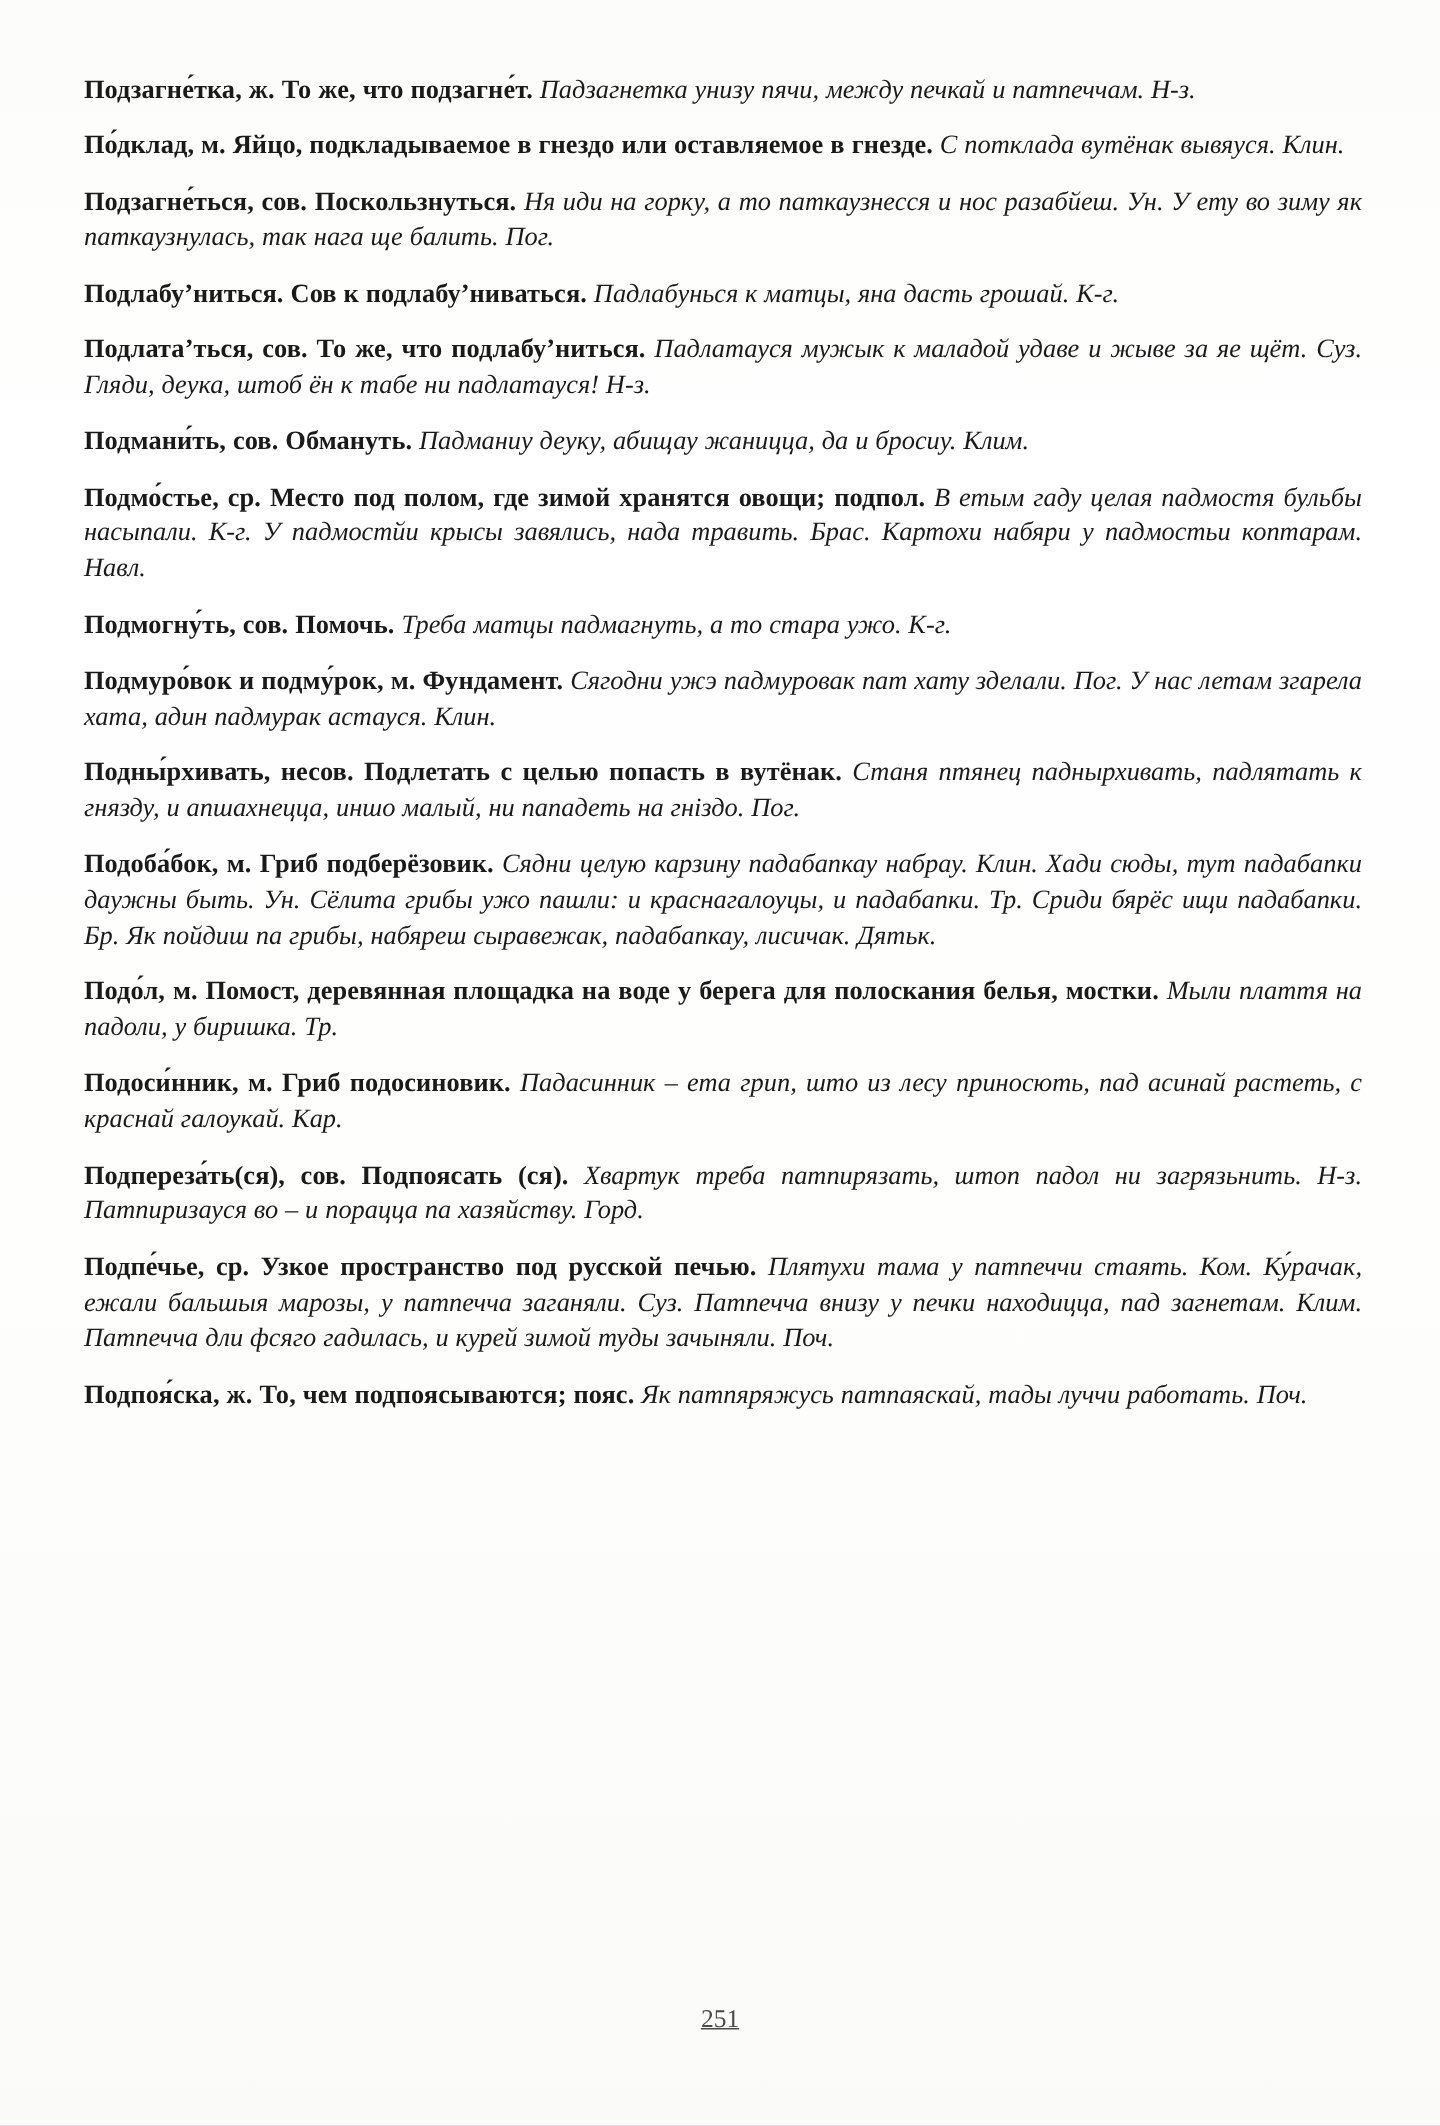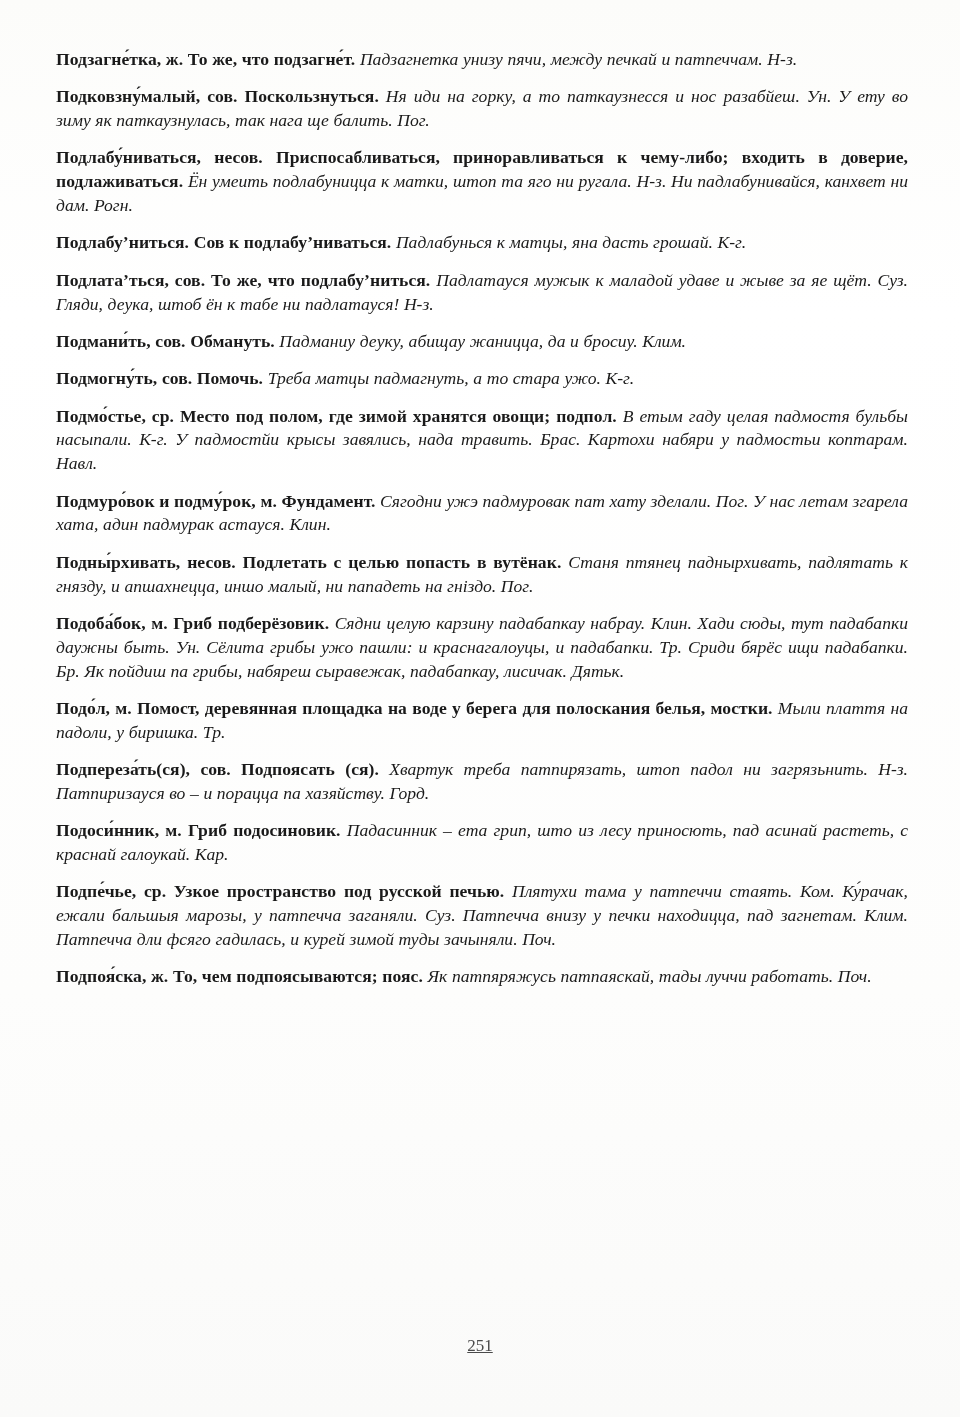--- a/index.html
+++ b/index.html
@@ -79,54 +79,54 @@
 <div class="page">
   <div class="scan-tint"></div>
 
   <div class="content">
 
     <p class="entry">
       <span class="hw">Подзагне́тка, ж. То же, что подзагне́т.</span>
       <span class="ex">Падзагнетка унизу пячи, между печкай и патпеччам. Н-з.</span>
     </p>
 
+    <p class="entry">
+      <span class="hw">По́дклад, м. Яйцо, подкладываемое в гнездо или оставляемое в гнезде.</span>
+      <span class="ex">С потклада вутёнак вывяуся. Клин.</span>
+    </p>
 
     <p class="entry">
-      <span class="hw">Подковзну́малый, сов. Поскользнуться.</span>
+      <span class="hw">Подзагне́ться, сов. Поскользнуться.</span>
       <span class="ex">Ня иди на горку, а то паткаузнесся и нос разабйеш. Ун. У ету во зиму як паткаузнулась, так нага ще балить. Пог.</span>
     </p>
 
-    <p class="entry">
-      <span class="hw">Подлабу́ниваться, несов. Приспосабливаться, приноравливаться к чему-либо; входить в доверие, подлаживаться.</span>
-      <span class="ex">Ён умеить подлабуницца к матки, штоп та яго ни ругала. Н-з. Ни падлабунивайся, канхвет ни дам. Рогн.</span>
-    </p>
 
     <p class="entry">
       <span class="hw">Подлабу’ниться. Сов к подлабу’ниваться.</span>
       <span class="ex">Падлабунься к матцы, яна дасть грошай. К-г.</span>
     </p>
 
     <p class="entry">
       <span class="hw">Подлата’ться, сов. То же, что подлабу’ниться.</span>
       <span class="ex">Падлатауся мужык к маладой удаве и жыве за яе щёт. Суз. Гляди, деука, штоб ён к табе ни падлатауся! Н-з.</span>
     </p>
 
     <p class="entry">
       <span class="hw">Подмани́ть, сов. Обмануть.</span>
       <span class="ex">Падманиу деуку, абищау жаницца, да и бросиу. Клим.</span>
     </p>
 
     <p class="entry">
-      <span class="hw">Подмогну́ть, сов. Помочь.</span>
-      <span class="ex">Треба матцы падмагнуть, а то стара ужо. К-г.</span>
+      <span class="hw">Подмо́стье, ср. Место под полом, где зимой хранятся овощи; подпол.</span>
+      <span class="ex">В етым гаду целая падмостя бульбы насыпали. К-г. У падмостйи крысы завялись, нада травить. Брас. Картохи набяри у падмостьи коптарам.  Навл.</span>
     </p>
 
     <p class="entry">
-      <span class="hw">Подмо́стье, ср. Место под полом, где зимой хранятся овощи; подпол.</span>
-      <span class="ex">В етым гаду целая падмостя бульбы насыпали. К-г. У падмостйи крысы завялись, нада травить. Брас. Картохи набяри у падмостьи коптарам.  Навл.</span>
+      <span class="hw">Подмогну́ть, сов. Помочь.</span>
+      <span class="ex">Треба матцы падмагнуть, а то стара ужо. К-г.</span>
     </p>
 
     <p class="entry">
       <span class="hw">Подмуро́вок и подму́рок, м. Фундамент.</span>
       <span class="ex">Сягодни ужэ падмуровак пат хату зделали. Пог. У нас летам згарела хата, адин падмурак астауся. Клин.</span>
     </p>
 
     <p class="entry">
       <span class="hw">Подны́рхивать, несов. Подлетать с целью попасть в вутёнак.</span>
       <span class="ex">Станя птянец паднырхивать, падлятать к гнязду, и апшахнецца, иншо малый, ни пападеть на гнiздо. Пог.</span>
@@ -137,27 +137,27 @@
       <span class="ex">Сядни целую карзину падабапкау набрау. Клин. Хади сюды, тут падабапки даужны быть. Ун. Сёлита грибы ужо пашли: и краснагалоуцы, и падабапки. Тр. Сриди бярёс ищи падабапки. Бр. Як пойдиш па грибы, набяреш сыравежак, падабапкау, лисичак. Дятьк.</span>
     </p>
 
     <p class="entry">
       <span class="hw">Подо́л, м. Помост, деревянная площадка на воде у берега для полоскания белья, мостки.</span>
       <span class="ex">Мыли плаття на падоли,  у биришка. Тр.</span>
     </p>
 
 
     <p class="entry">
-      <span class="hw">Подпереза́ть(ся), сов. Подпоясать (ся).</span>
-      <span class="ex">Хвартук треба патпирязать, штоп падол ни загрязьнить. Н-з. Патпиризауся во – и порацца па хазяйству. Горд.</span>
+      <span class="hw">Подоси́нник, м.  Гриб подосиновик.</span>
+      <span class="ex">Падасинник – ета грип, што из лесу приносють, пад асинай растеть, с краснай галоукай. Кар.</span>
     </p>
 
     <p class="entry">
-      <span class="hw">Подоси́нник, м.  Гриб подосиновик.</span>
-      <span class="ex">Падасинник – ета грип, што из лесу приносють, пад асинай растеть, с краснай галоукай. Кар.</span>
+      <span class="hw">Подпереза́ть(ся), сов. Подпоясать (ся).</span>
+      <span class="ex">Хвартук треба патпирязать, штоп падол ни загрязьнить. Н-з. Патпиризауся во – и порацца па хазяйству. Горд.</span>
     </p>
 
     <p class="entry">
       <span class="hw">Подпе́чье, ср. Узкое пространство под русской печью.</span>
       <span class="ex">Плятухи тама у патпеччи стаять. Ком. Ку́рачак, ежали бальшыя марозы, у патпечча заганяли. Суз. Патпечча внизу у печки находицца, пад загнетам.  Клим. Патпечча дли фсяго гадилась, и курей зимой туды зачыняли. Поч.</span>
     </p>
 
     <p class="entry">
       <span class="hw">Подпоя́ска, ж. То, чем подпоясываются; пояс.</span>
       <span class="ex">Як патпяряжусь патпаяскай, тады луччи работать. Поч.</span>

